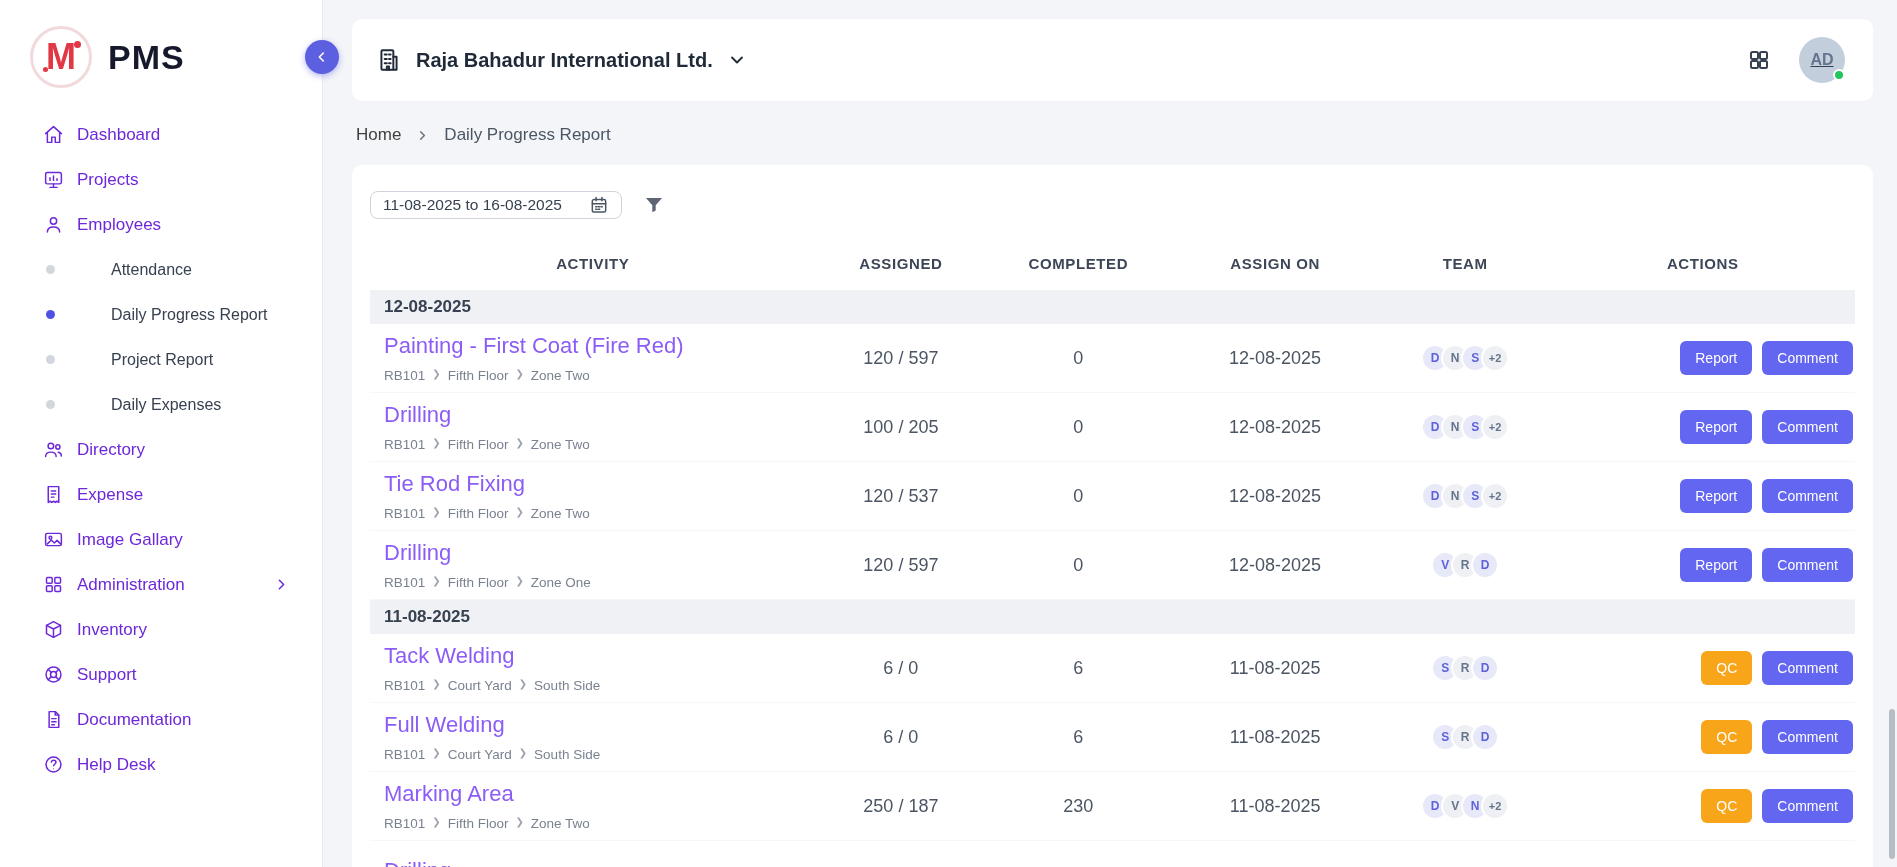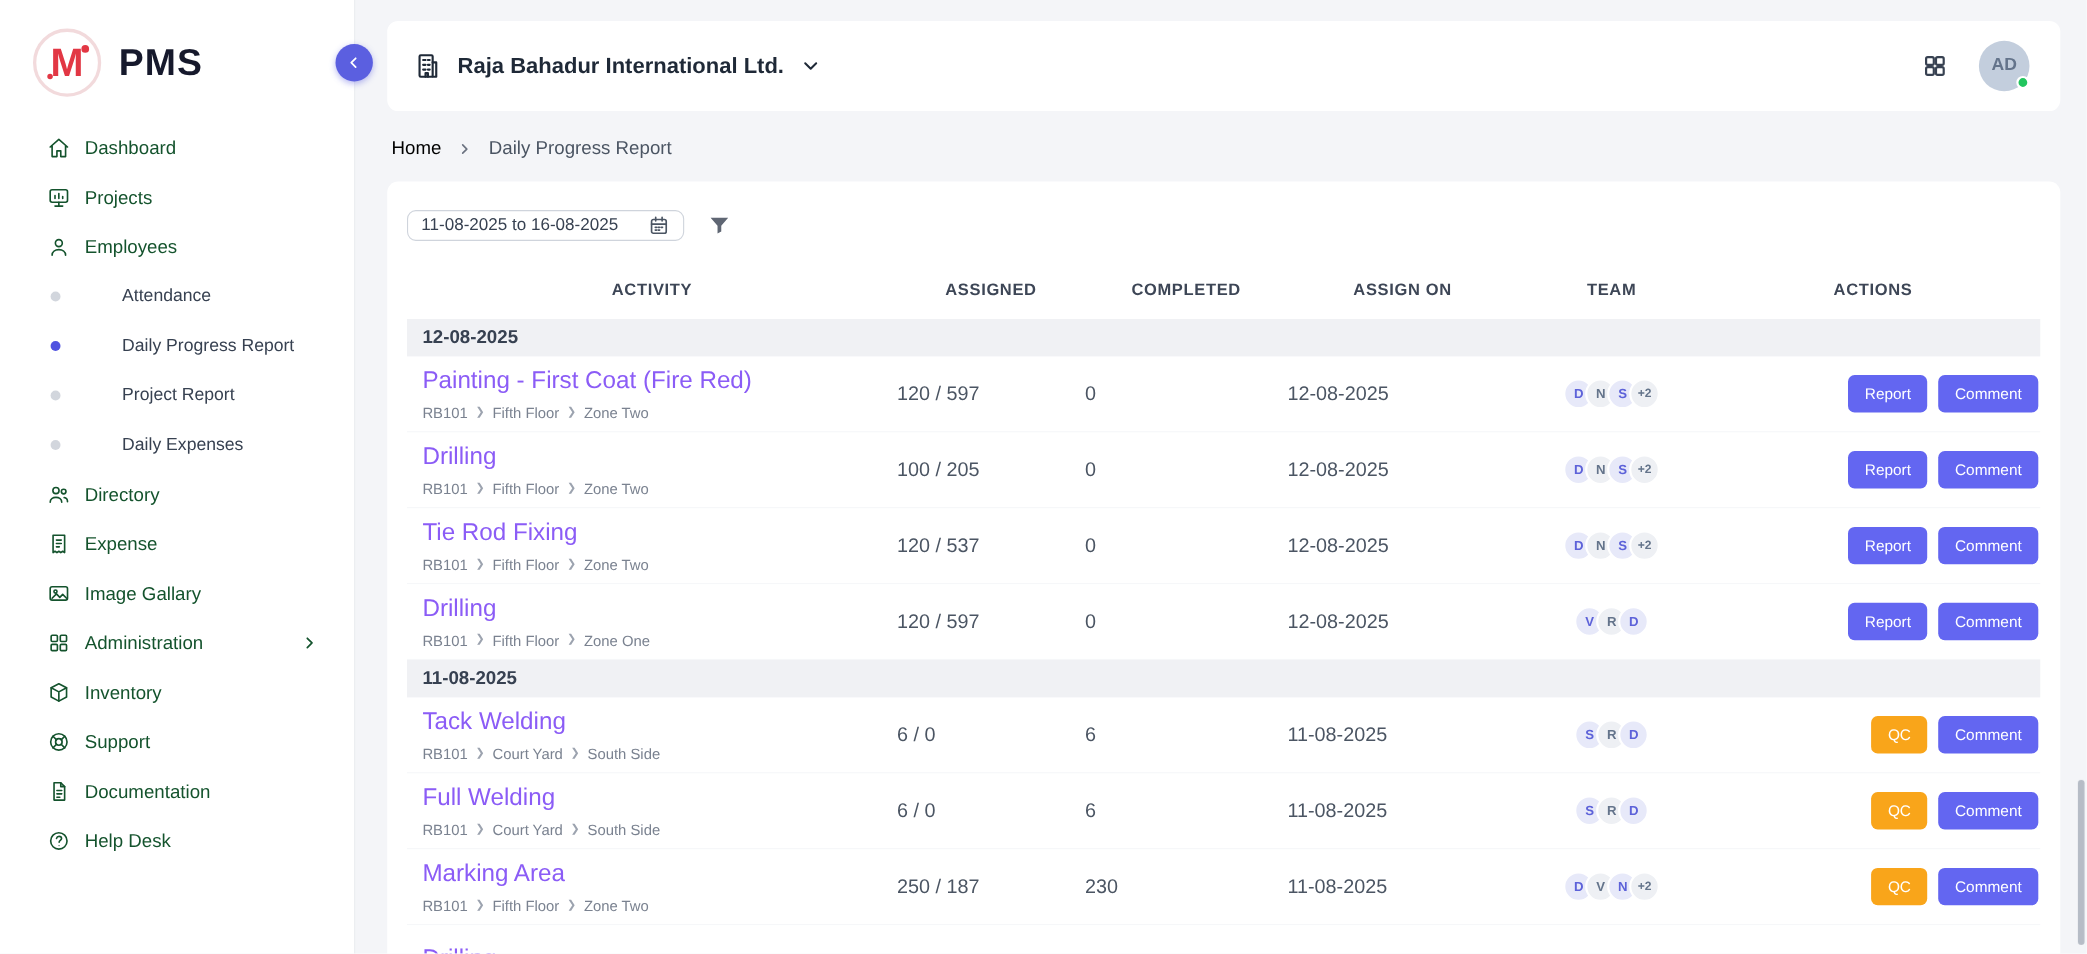--- a/index.html
+++ b/index.html
@@ -11,64 +11,64 @@
   .sidebar { width:323px; background:#fff; border-right:1px solid #e8eaee; position:relative; flex-shrink:0; }
   .logo-row { display:flex; align-items:center; gap:16px; padding:26px 0 20px 30px; }
   .logo-badge { width:62px; height:62px; border-radius:50%; border:3px solid #f2dadc; display:flex; align-items:center; justify-content:center; position:relative; }
   .logo-m { font-size:36px; font-weight:800; color:#e23744; line-height:1; }
   .logo-dot1,.logo-dot2 { position:absolute; border-radius:50%; background:#e23744; }
   .logo-dot1 { width:7px; height:7px; top:12px; right:8px; }
   .logo-dot2 { width:5px; height:5px; bottom:13px; left:10px; }
   .logo-text { font-size:34px; font-weight:700; color:#16192c; letter-spacing:1px; }
   .collapse-btn { position:absolute; top:40px; right:-17px; width:34px; height:34px; border-radius:50%; background:#5b5fe0; color:#fff; border:none; display:flex; align-items:center; justify-content:center; box-shadow:0 2px 6px rgba(91,95,224,.45); cursor:pointer; z-index:5; }
   .nav { padding:4px 0 0 0; }
-  .nav-item { display:flex; align-items:center; gap:13px; height:45px; margin:0 18px 0 15px; padding:0 14px 0 27px; border-radius:8px; color:#14532d; font-size:17px; position:relative; cursor:pointer; }
+  .nav-item { display:flex; align-items:center; gap:13px; height:45px; margin:0 18px 0 15px; padding:0 14px 0 27px; border-radius:8px; color:#6d28d9; font-size:17px; position:relative; cursor:pointer; }
   .nav-item.active { background:#ececfb; color:#5b5fe0; font-weight:500; }
   .nav-icon { width:22px; height:22px; display:flex; align-items:center; justify-content:center; flex-shrink:0; }
   .nav-label { white-space:nowrap; }
   .nav-chevron { margin-left:auto; display:flex; align-items:center; }
   .active-bar { position:absolute; right:-20px; top:1px; width:6px; height:43px; border-radius:4px; background:#4547c9; }
   .sub-item { display:flex; align-items:center; height:45px; margin:0 18px 0 15px; padding-left:31px; font-size:16px; color:#374151; cursor:pointer; }
   .bullet { width:9px; height:9px; border-radius:50%; background:#d2d6dd; margin-right:56px; flex-shrink:0; }
   .sub-item.active .bullet { background:#4f52e0; }
 
   
   .main { flex:1; display:flex; flex-direction:column; padding:19px 24px 0 29px; min-width:0; }
   .topbar { background:#fff; border-radius:10px; height:82px; display:flex; align-items:center; justify-content:space-between; padding:0 28px 0 24px; flex-shrink:0; }
   .company { display:flex; align-items:center; gap:14px; cursor:pointer; }
   .company-name { font-size:20px; font-weight:700; color:#1f2937; }
   .topbar-right { display:flex; align-items:center; gap:28px; }
   .apps-btn { background:none; border:none; cursor:pointer; display:flex; }
-  .avatar-wrap { position:relative; cursor:pointer; }
+  .avatar-wrap { position:relative; cursor:pointer;text-decoration:underline; }
   .avatar { width:46px; height:46px; border-radius:50%; background:#c3cedd; color:#64748b; font-size:16px; font-weight:700; display:flex; align-items:center; justify-content:center; }
   .online-dot { position:absolute; right:0px; bottom:2px; width:12px; height:12px; border-radius:50%; background:#22c55e; border:2px solid #fff; }
 
   .breadcrumb { display:flex; align-items:center; gap:14px; padding:24px 4px 20px 4px; font-size:17px; flex-shrink:0; }
-  .bc-home { color:#000000; cursor:pointer; }
+  .bc-home { color:#404040; cursor:pointer; }
   .bc-sep { color:#6b7280; display:flex; }
   .bc-current { color:#4b5563; }
 
   .content-card { background:#fff; border-radius:10px 10px 0 0; flex:1; padding:26px 18px 0 18px; overflow:hidden; display:flex; flex-direction:column; }
   .filter-row { display:flex; align-items:center; gap:20px; margin-bottom:10px; flex-shrink:0; }
   .date-input { display:flex; align-items:center; border:1px solid #cfd4dc; border-radius:8px; padding:0 12px; height:28px; width:252px; gap:8px; cursor:pointer; }
   .date-input input { border:none; outline:none; font-family:"Liberation Sans",sans-serif; font-size:15.5px; color:#374151; width:100%; background:transparent; }
   .filter-btn { background:none; border:none; cursor:pointer; color:#5f6673; display:flex; }
 
   .grid-cols { display:grid; grid-template-columns:30% 11.5% 12.4% 14.1% 11.5% 20.5%; }
   .table-header { padding:26px 0 18px 0; flex-shrink:0; }
   .th { text-align:center; font-size:15px; font-weight:600; color:#3d4656; letter-spacing:.6px; }
   .table-body { overflow:hidden; }
   .group-row { background:#f0f1f4; font-size:17px; font-weight:700; color:#374151; padding:7px 14px; }
   .data-row { align-items:center; min-height:69px; border-bottom:1px solid #f6f7f9; padding:9px 0; }
   .cell { font-size:18px; color:#4b5563; }
   .c-activity { padding-left:14px; }
   .a-title { font-size:22px; color:#8b5cf6; margin-bottom:9px; }
   .a-path { display:flex; align-items:flex-start; gap:7px; font-size:13.5px; color:#7a8290; }
   .path-sep { color:#9ca3af; font-size:10px; }
-  .c-num { }
+  .c-num { text-align:center; }
   .c-team { display:flex; justify-content:center; align-items:center; }
   .tavatar { width:28px; height:28px; border-radius:50%; background:#e7e9f9; color:#5d62d9; border:2px solid #fff; display:flex; align-items:center; justify-content:center; font-size:12px; font-weight:600; margin-left:-8px; cursor:pointer; }
   .tavatar:first-child { margin-left:0; }
   .tavatar:nth-child(even) { background:#eef0f4; color:#64748b; }
   .tavatar.extra { font-size:11px; }
   .c-actions { display:flex; justify-content:flex-end; gap:10px; padding-right:2px; }
   .btn { border:none; border-radius:6px; color:#fff; font-family:"Liberation Sans",sans-serif; font-size:14px; font-weight:500; padding:9px 15px; cursor:pointer; }
   .btn.indigo { background:#6366f1; }
   .btn.orange { background:#f9a51a; }
 

